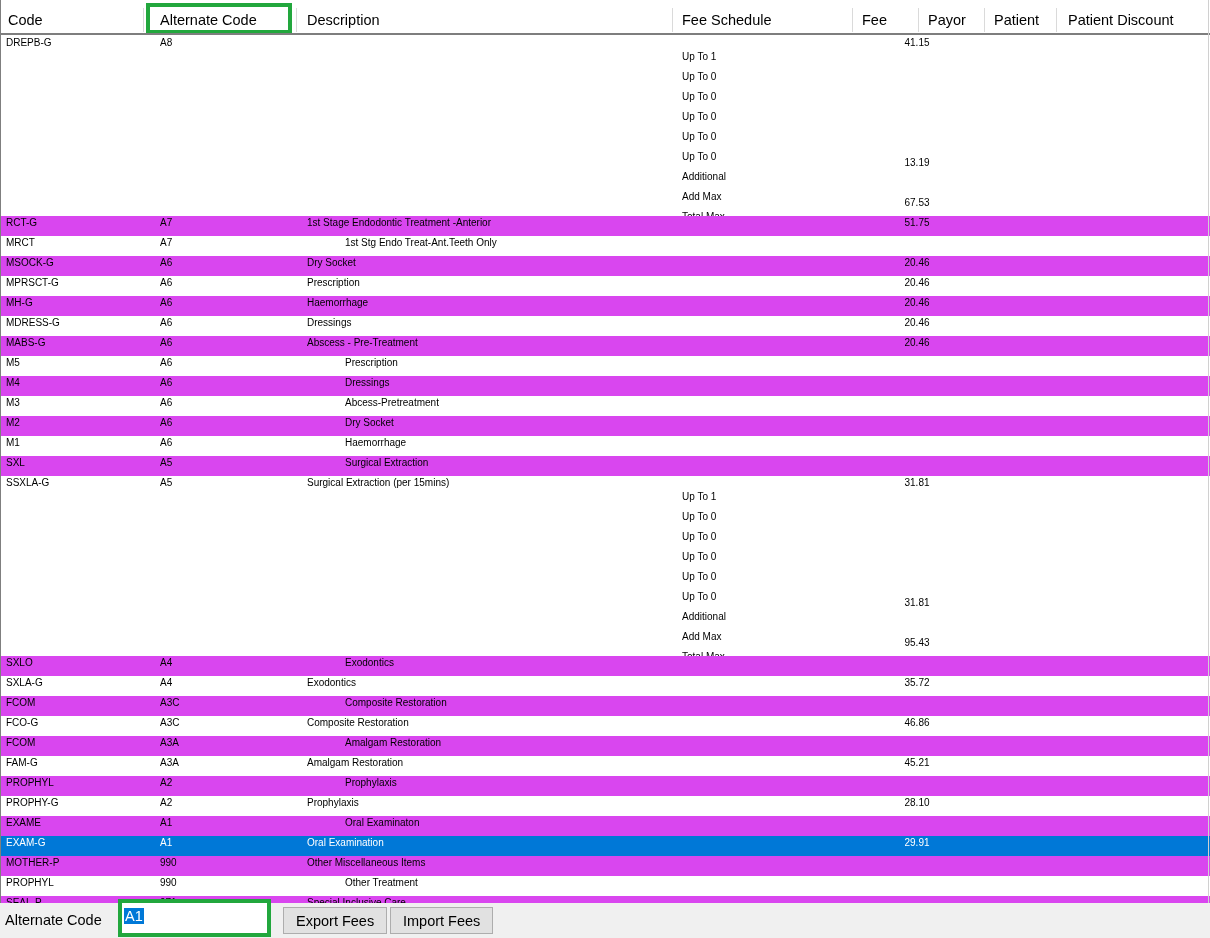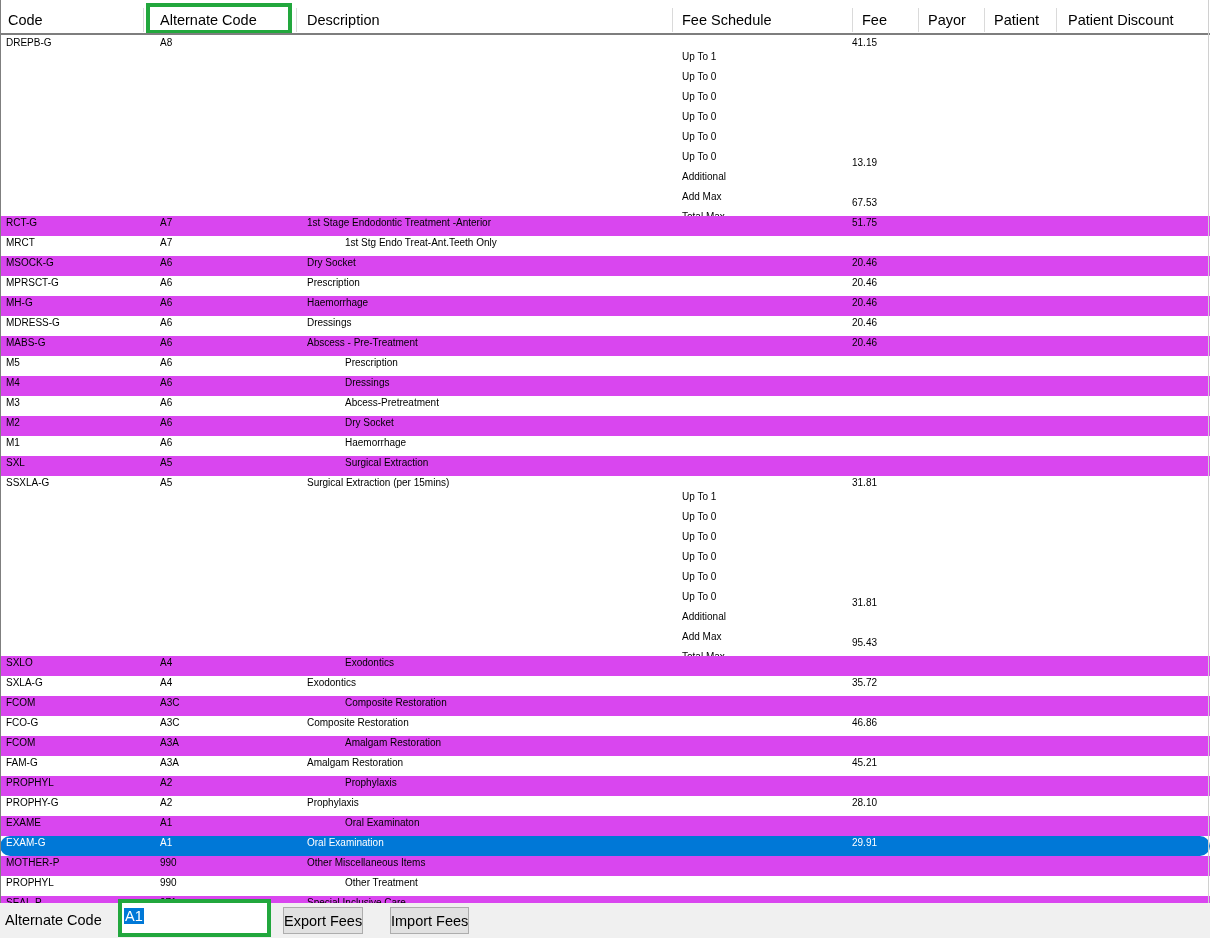--- a/index.html
+++ b/index.html
@@ -15,41 +15,41 @@
   .hsep { position:absolute; top:8px; width:1px; height:24px; background:#dadada; }
 
   .green-box { border:4px solid #22a73d; background:#fff; position:absolute; }
   .hdr-green { left:146px; top:3px; width:146px; height:31px; }
   .hdr-green .hcell-in { position:absolute; left:10px; top:5px; font-size:14.5px; white-space:nowrap; }
 
   
   .tbody { position:absolute; left:0; top:36px; width:1210px; }
   .t-row { position:relative; width:1210px; }
   .t-row.alt { background:#d946ef; }
-  .t-row.selected { background:#0078d7; color:#fff;border-radius:10px; }
+  .t-row.selected { background:#0078d7; color:#fff; }
   .t-line { position:relative; height:20px; font-size:10px; white-space:nowrap; }
   .c-code   { position:absolute; left:6px;   top:1px; }
   .c-alt    { position:absolute; left:160px; top:1px;text-align:right; }
   .c-desc   { position:absolute; left:307px; top:1px; }
   .c-desc.ind { left:345px; }
   .c-sched  { position:absolute; left:682px; top:15px; }
-  .c-payor  { position:absolute; left:852px; top:1px; width:130px; text-align:left; }
+  .c-payor  { position:absolute; left:852px; top:1px; width:130px; text-align:center; }
   .partial-wrap { height:7px; overflow:hidden; }
 
   .edge-l { position:absolute; left:0; top:0; width:1px; height:903px; background:#7f7f7f; }
   .edge-r { position:absolute; left:1208px; top:0; width:1px; height:903px; background:#d0d0d0; }
 
   
   .footer { position:absolute; left:0; top:903px; width:1210px; height:35px; background:#f0f0f0; z-index:5; }
   .f-label { position:absolute; left:5px; top:9px; font-size:14.5px; color:#000; }
   .input-green { left:118px; top:-4px; width:153px; height:38px; z-index:6; }
   .text-input { position:absolute; left:0; top:0; width:145px; height:30px; background:#fff; cursor:text; }
   .sel-text { position:absolute; left:2px; top:5px; font-size:14.5px; background:#0078d7; color:#fff; padding:0 1px; }
   .btn { position:absolute; top:4px; height:27px; background:#e1e1e1; border:1px solid #adadad;
-         font-size:14.5px; font-family:"Liberation Sans", sans-serif; padding:0 0; cursor:pointer; }
+         font-size:14.5px; font-family:"Liberation Sans", sans-serif; padding:0 12px; cursor:pointer; }
   .btn-export { left:283px; }
   .btn-import { left:390px; }
 </style>
 </head>
 <body>
 
 <div class="app">
 
   <div class="topstrip"></div>
   <div class="theader">

